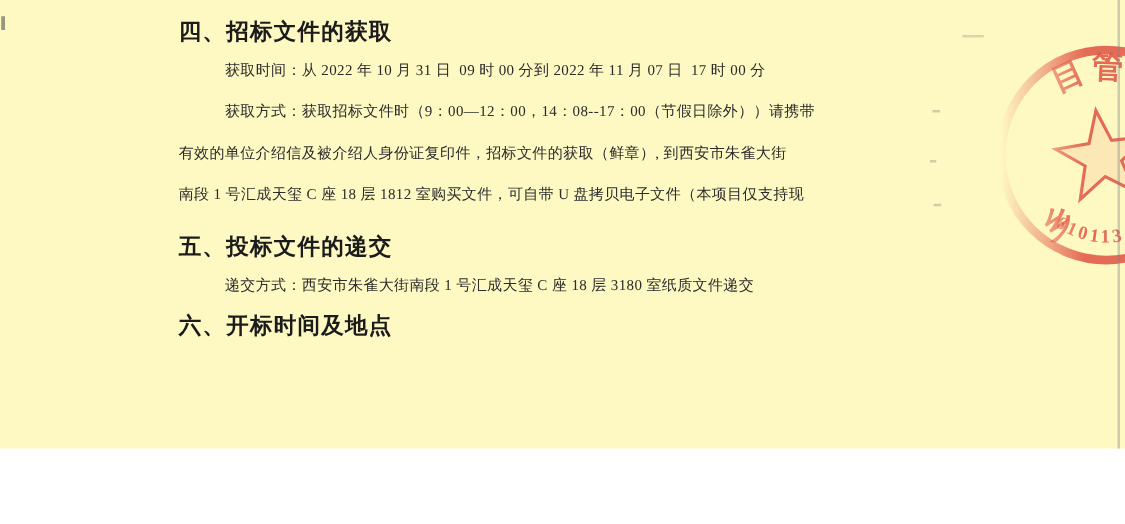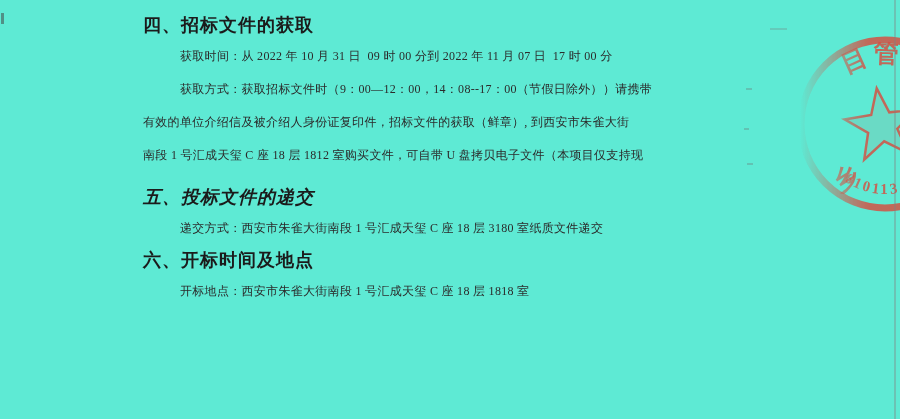--- a/index.html
+++ b/index.html
@@ -1,32 +1,32 @@
 <!DOCTYPE html>
 <html><head>
 <meta charset="utf-8">
 <style>
   html,body { margin:0; padding:0; }
   .page {
     position:relative;
-    width:900px; height:419px;
-    background:#5eead4;
+    width:900px; height:359px;
+    background:#fef9c3;
     overflow:hidden;
     font-family:"Liberation Serif","DejaVu Serif",serif;
   }
   .doc {
     position:absolute; left:143px; top:10px; width:650px;
     color:#2b2b2b;
   }
   .hd {
     font-size:18px; font-weight:bold; color:#1b1b1b;
     line-height:30px; height:30px; margin:0;
     letter-spacing:1px; white-space:pre;
   }
-  .hd-2 { margin-top:10px;font-style:italic; }
+  .hd-2 { margin-top:10px; }
   .hd-3 { margin-top:0; }
   .ln {
     font-size:12px; line-height:33px; height:33px; margin:0;
     letter-spacing:0.3px; white-space:pre;
   }
   .ind { text-indent:37px; }
   .stamp-svg {
     position:absolute; left:715px; top:8px;
     width:185px; height:235px;
     opacity:0.92;
@@ -53,21 +53,20 @@
     <h2 class="hd">四、招标文件的获取</h2>
     <p class="ln ind">获取时间：从 2022 年 10 月 31 日  09 时 00 分到 2022 年 11 月 07 日  17 时 00 分</p>
     <p class="ln ind">获取方式：获取招标文件时（9：00—12：00，14：08--17：00（节假日除外））请携带</p>
     <p class="ln">有效的单位介绍信及被介绍人身份证复印件，招标文件的获取（鲜章）, 到西安市朱雀大街</p>
     <p class="ln">南段 1 号汇成天玺 C 座 18 层 1812 室购买文件，可自带 U 盘拷贝电子文件（本项目仅支持现</p>
 
     <h2 class="hd hd-2">五、投标文件的递交</h2>
     <p class="ln ind">递交方式：西安市朱雀大街南段 1 号汇成天玺 C 座 18 层 3180 室纸质文件递交</p>
 
     <h2 class="hd hd-3">六、开标时间及地点</h2>
-    <p class="ln ind">开标地点：西安市朱雀大街南段 1 号汇成天玺 C 座 18 层 1818 室</p>
 
   </div>
 
   <svg class="stamp-svg" viewBox="0 0 185 235">
     <defs>
       <linearGradient id="sealFade" gradientUnits="userSpaceOnUse" x1="85" y1="0" x2="153" y2="0">
         <stop offset="0" stop-color="#dd4538" stop-opacity="0"></stop>
         <stop offset="1" stop-color="#dd4538" stop-opacity="0.85"></stop>
       </linearGradient>
       <path id="arcTop" d="M 126.2 72.2 A 62 62 0 0 1 213.8 72.2" fill="none"></path>

